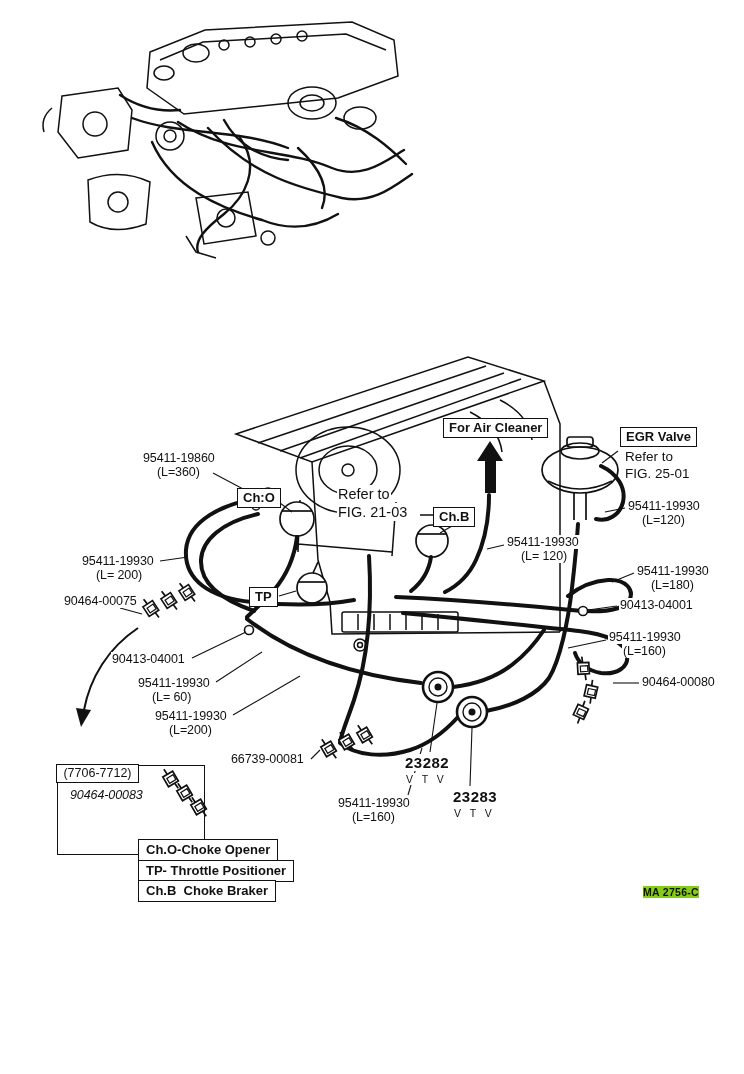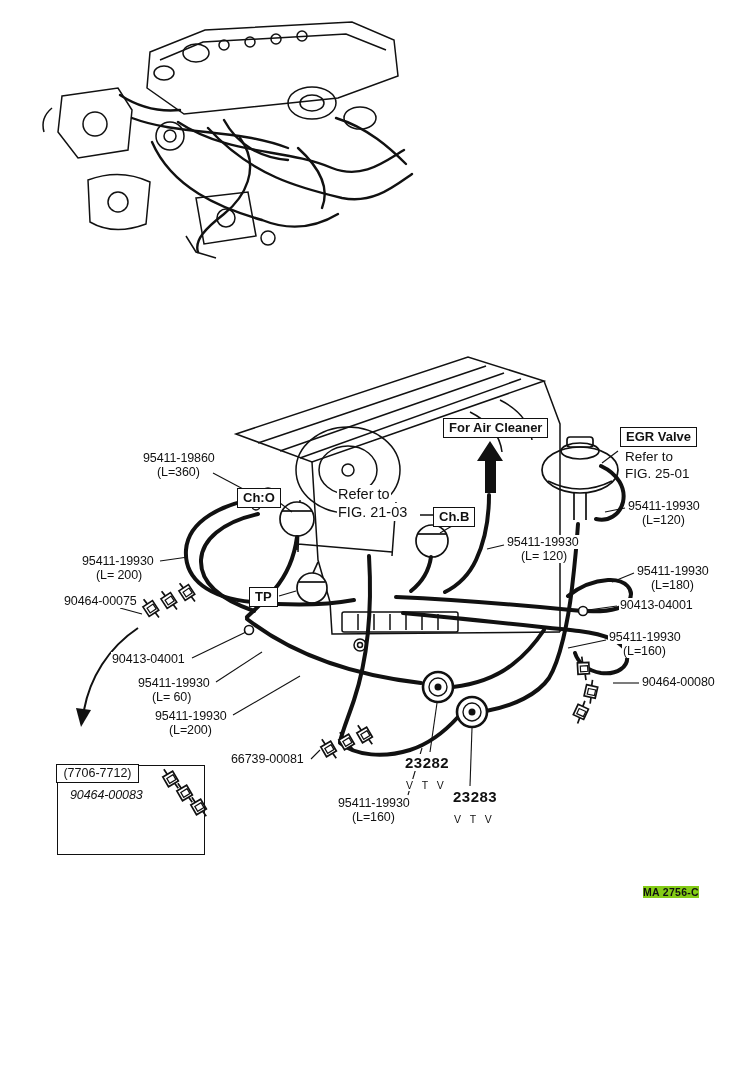--- a/index.html
+++ b/index.html
@@ -9,21 +9,21 @@
   .labels { position:absolute; left:0; top:0; width:744px; height:1074px; z-index:2; }
   .callout { position:absolute; font-size:12.5px; line-height:14px; letter-spacing:-0.1px; white-space:nowrap; }
   .callout .part { background:#fff; padding:0 1px; }
   .callout .len { display:block; margin-left:14px; background:#fff; width:fit-content; padding:0 1px; white-space:pre; }
   .boxed { position:absolute; border:1.6px solid #111; padding:1px 5px 2px; font-size:13px; font-weight:bold; background:#fff; white-space:nowrap; }
   .note { position:absolute; font-size:13.5px; line-height:17px; white-space:nowrap; }
   .note > div { background:#fff; width:fit-content; padding:0 1px; }
   .note-lg { font-size:14.5px; line-height:18px; }
   .vtv { position:absolute; }
   .vtv .num { font-size:15px; font-weight:bold; letter-spacing:0.5px; background:#fff; padding:0 1px; }
-  .vtv .type { display:block; font-size:10.5px; letter-spacing:3px; margin:7px 0 0 2px; background:#fff; width:fit-content;text-align:center; }
+  .vtv .type { display:block; font-size:10.5px; letter-spacing:3px; margin:1px 0 0 2px; background:#fff; width:fit-content;text-align:center; }
   .period-box { position:absolute; left:57px; top:745px; width:148px; height:90px; border:1.6px solid #111; background:transparent;margin-top:20px; }
   .period-label { position:absolute; left:-1.6px; top:-1.6px; border:1.6px solid #111; padding:1px 6px 2px; font-size:12.5px; background:#fff; white-space:nowrap; }
   .legend { position:absolute; left:138px; top:841px; }
   .legend-row { border:1.6px solid #111; padding:2px 7px 3px; font-size:13px; font-weight:bold; background:#fff; width:fit-content; white-space:pre; margin-top:-1.6px; }
   .ma { position:absolute; font-size:10.5px; font-weight:bold; letter-spacing:0.3px; background:#84cc16; }
 </style>
 </head>
 <body>
 
 <div class="page">
@@ -279,17 +279,22 @@
 
     <div class="vtv" style="left:404px; top:754px;">
       <span class="num">23282</span>
       <span class="type">V T V</span>
     </div>
     <div class="vtv" style="left:452px; top:788px;">
       <span class="num">23283</span>
       <span class="type">V T V</span>
     </div>
 
+    <div class="legend">
+      <div class="legend-row">Ch.O-Choke Opener</div>
+      <div class="legend-row">TP- Throttle Positioner</div>
+      <div class="legend-row">Ch.B  Choke Braker</div>
+    </div>
 
     <div class="ma" style="left:643px; top:886px;">MA 2756-C</div>
 
   </div>
 </div>
 
 </body></html>

